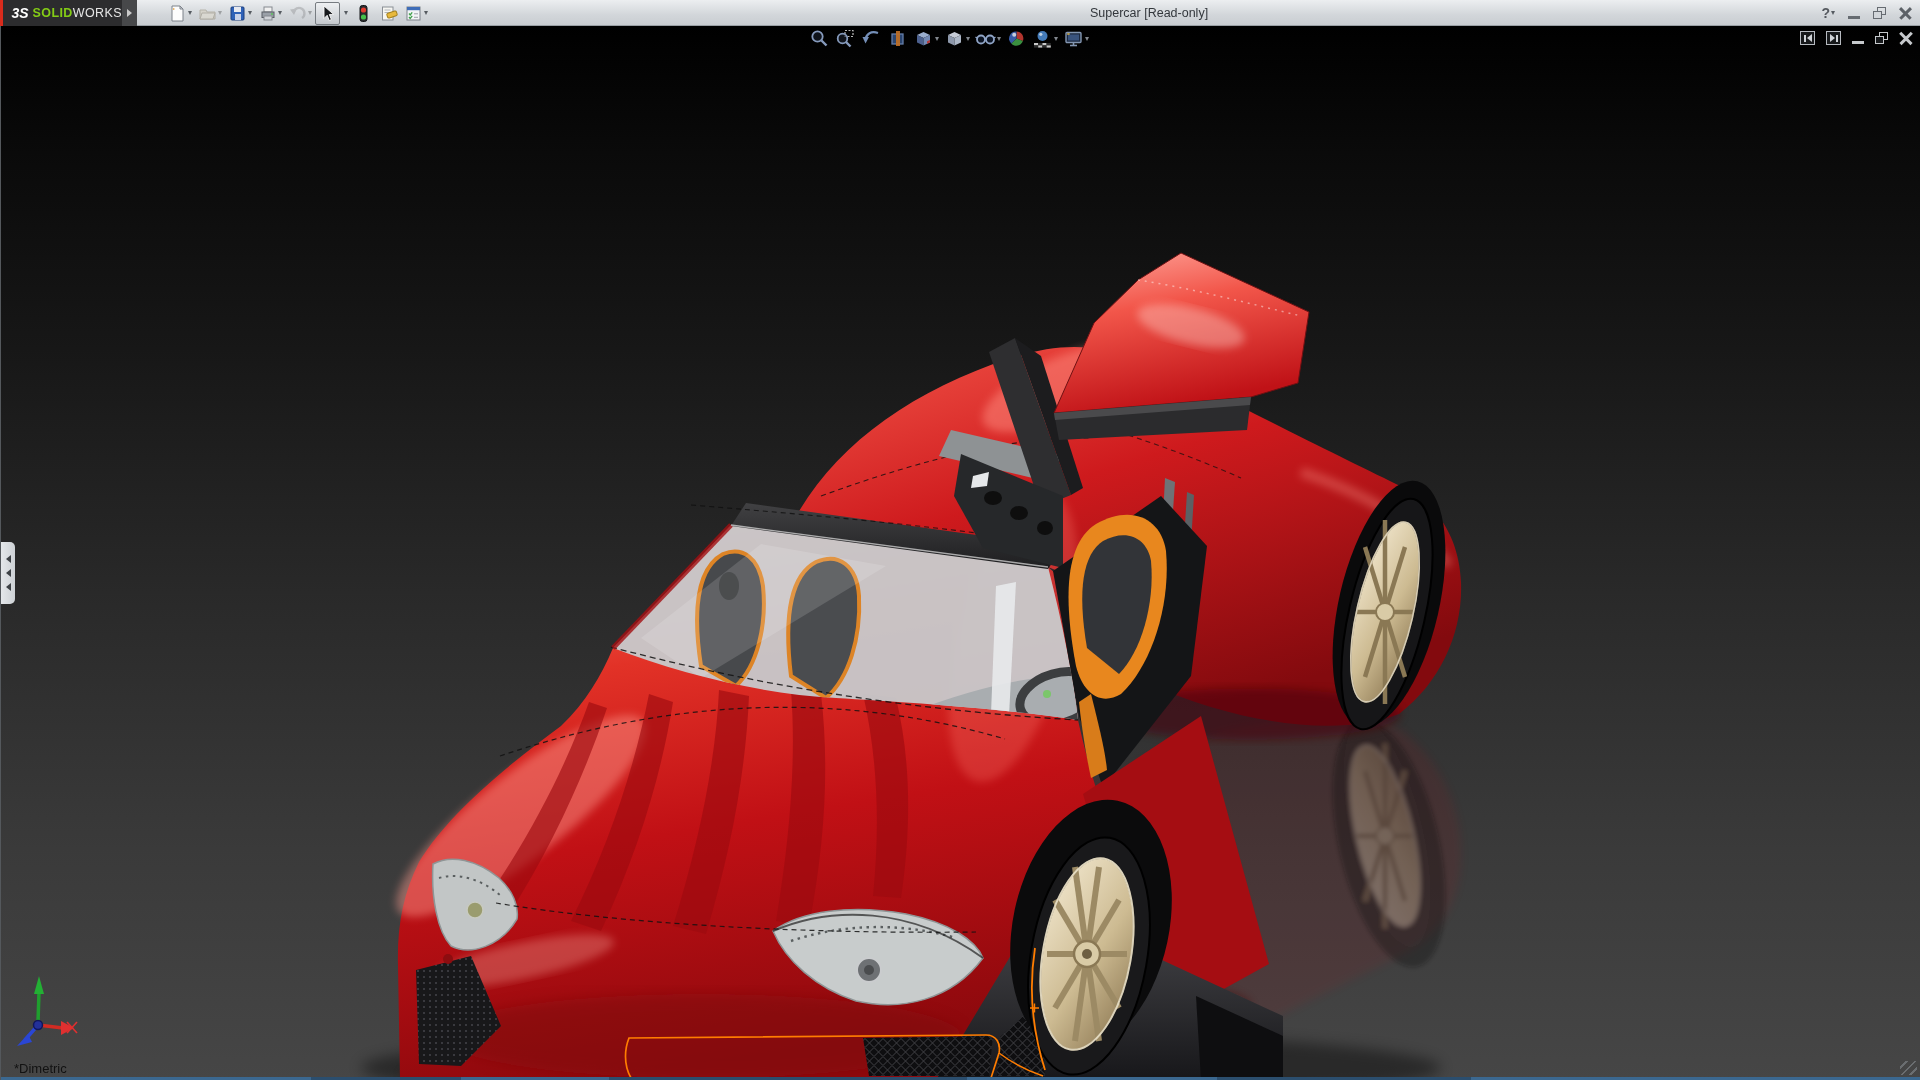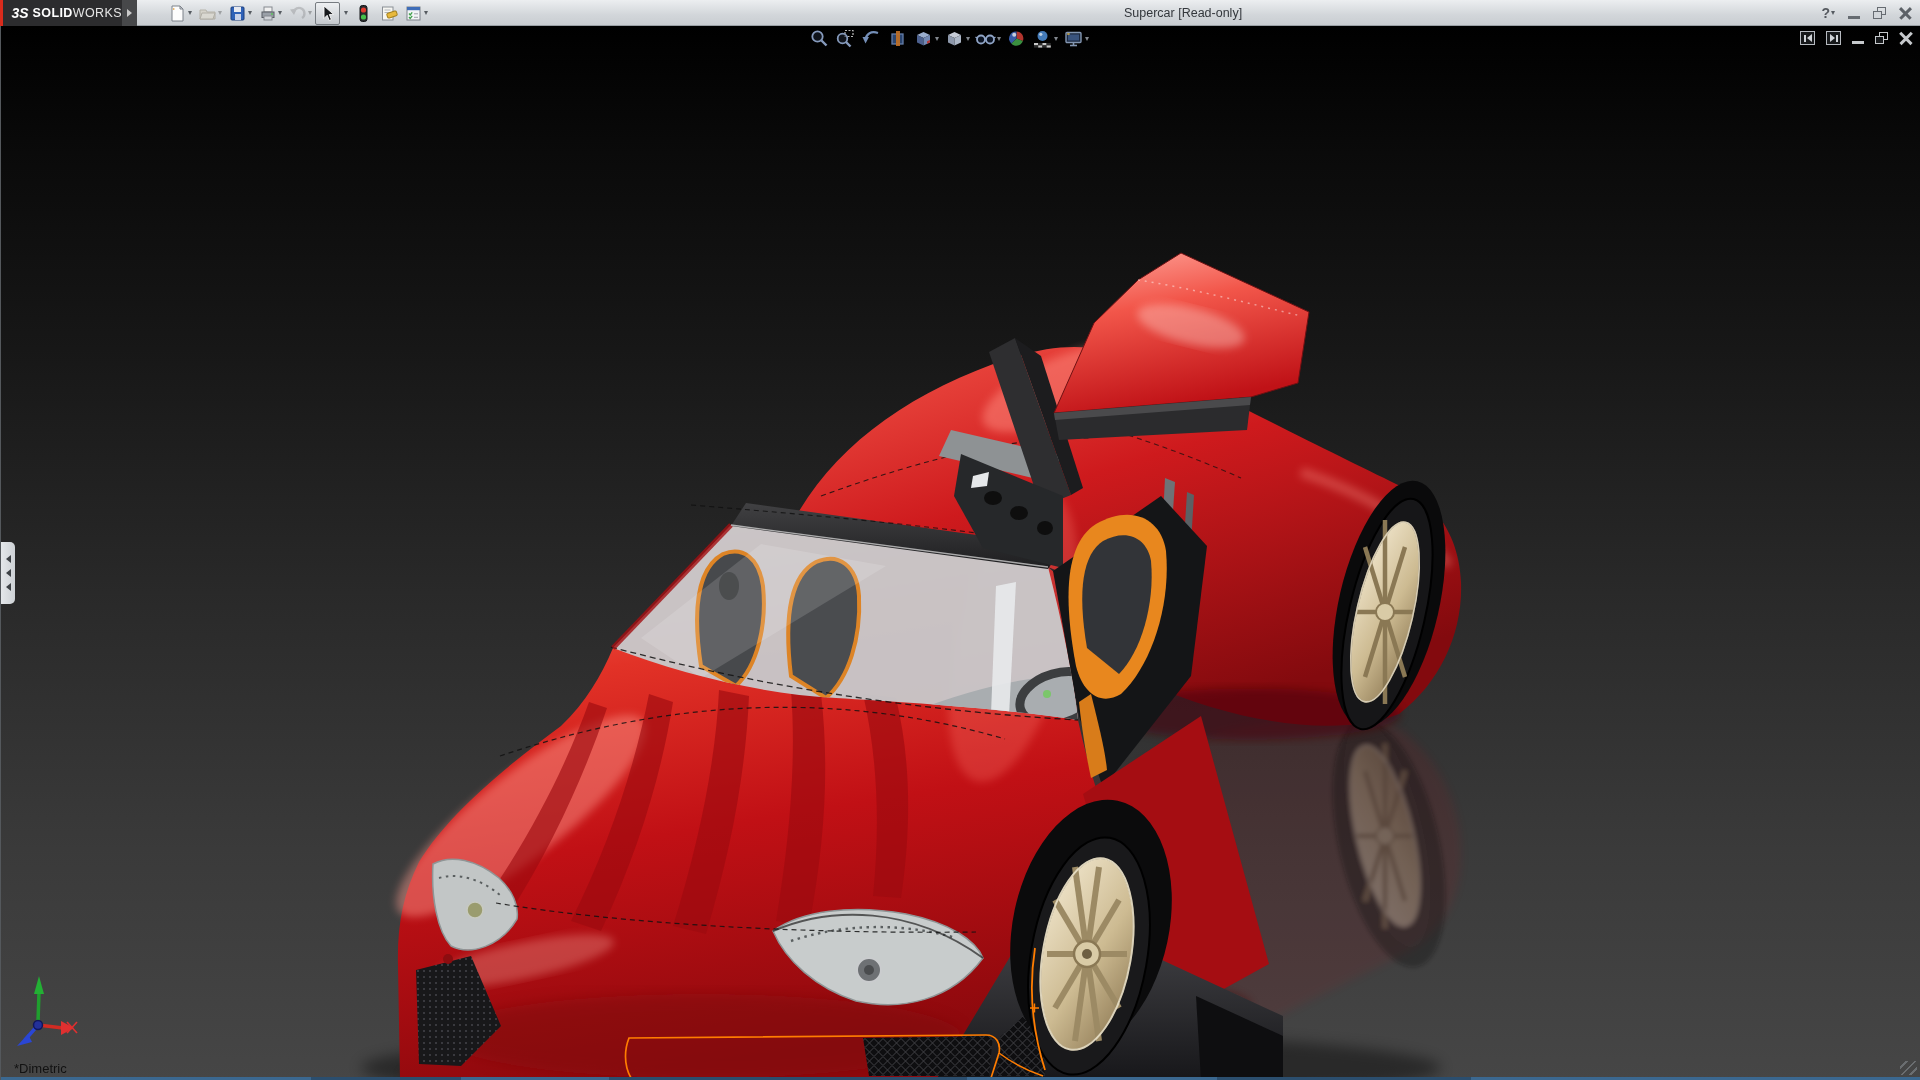--- a/index.html
+++ b/index.html
@@ -8,36 +8,36 @@
   .app { position:relative; width:1920px; height:1080px; }
 
   
   .titlebar { position:absolute; left:0; top:0; width:1920px; height:26px;
     background:linear-gradient(#eceef0,#d2d6da 60%,#c9cdd1);
     border-bottom:1px solid #9aa0a5; }
   .brand { position:absolute; left:0; top:0; width:122px; height:26px;
     background:#2c2c2e; display:flex; align-items:center; }
   .brand-red { width:5px; height:26px; background:#d92b1c; }
   .brand-glyph { color:#fff; font-style:italic; font-weight:bold; font-size:14px; margin:0 4px 0 8px; }
-  .brand-solid { color:#ffffff; font-weight:bold; font-size:12.5px; letter-spacing:.4px; }
+  .brand-solid { color:#84cc16; font-weight:bold; font-size:12.5px; letter-spacing:.4px; }
   .brand-works { color:#e6e6e6; font-weight:normal; font-size:12.5px; letter-spacing:.4px; }
   .menu-tab { position:absolute; left:122px; top:0; width:15px; height:26px; background:#47484a;
     display:flex; align-items:center; justify-content:center; }
   .menu-tab .tri { width:0; height:0; border-left:5px solid #c9c9c9;
     border-top:4px solid transparent; border-bottom:4px solid transparent; }
 
   .toolbar { position:absolute; left:165px; top:0; height:26px; display:flex; align-items:center; }
   .tbtn { display:flex; align-items:center; padding:0 3px; height:24px; }
   .tbtn svg { display:block; }
   .caret { font-size:8px; color:#565b61; line-height:1; margin-left:1px; }
   .disabled { opacity:.45; filter:grayscale(.7); }
   .pressed { border:1px solid #777c81; border-radius:2px;
     background:linear-gradient(#eef0f2,#c4c8cd); padding:1px 2px; height:23px; }
 
-  .wtitle { position:absolute; left:1090px; top:6px; font-size:12.5px; color:#33373c;margin-left:34px; }
+  .wtitle { position:absolute; left:1090px; top:6px; font-size:12.5px; color:#33373c; }
 
   .win-controls { position:absolute; right:8px; top:0; height:26px; display:flex;
     align-items:center; gap:13px; }
   .help { display:flex; align-items:center; }
   .help b { font-size:14px; color:#55595f; font-weight:bold; }
   .minbar { width:12px; height:3px; background:#666b71; margin-top:9px; }
   .restore { position:relative; width:13px; height:12px; }
   .restore i { position:absolute; border:1.5px solid #666b71; background:transparent; display:block; }
   .restore i:first-child { width:9px; height:8px; right:0; top:0; }
   .restore i:last-child  { width:9px; height:8px; left:0; bottom:0; background:#d2d6da; }

